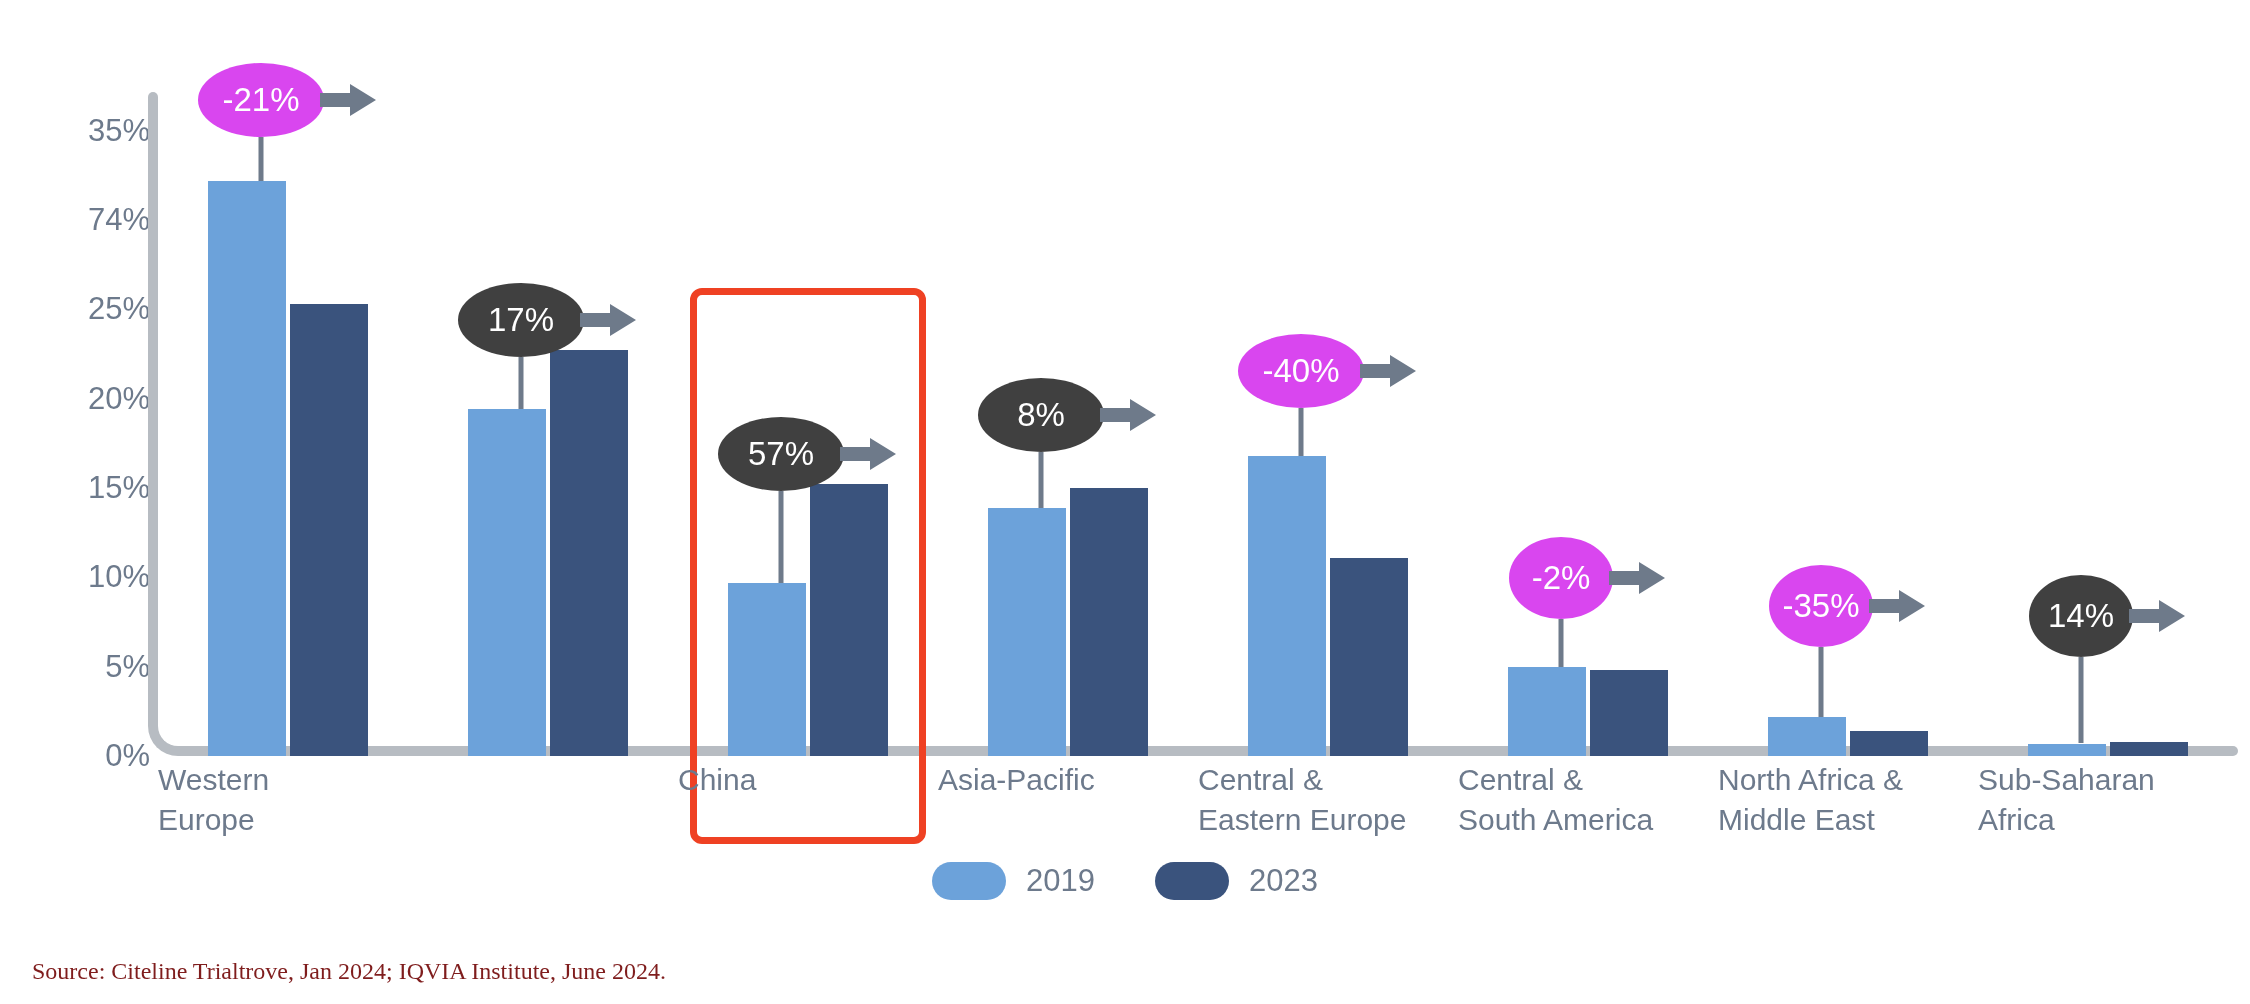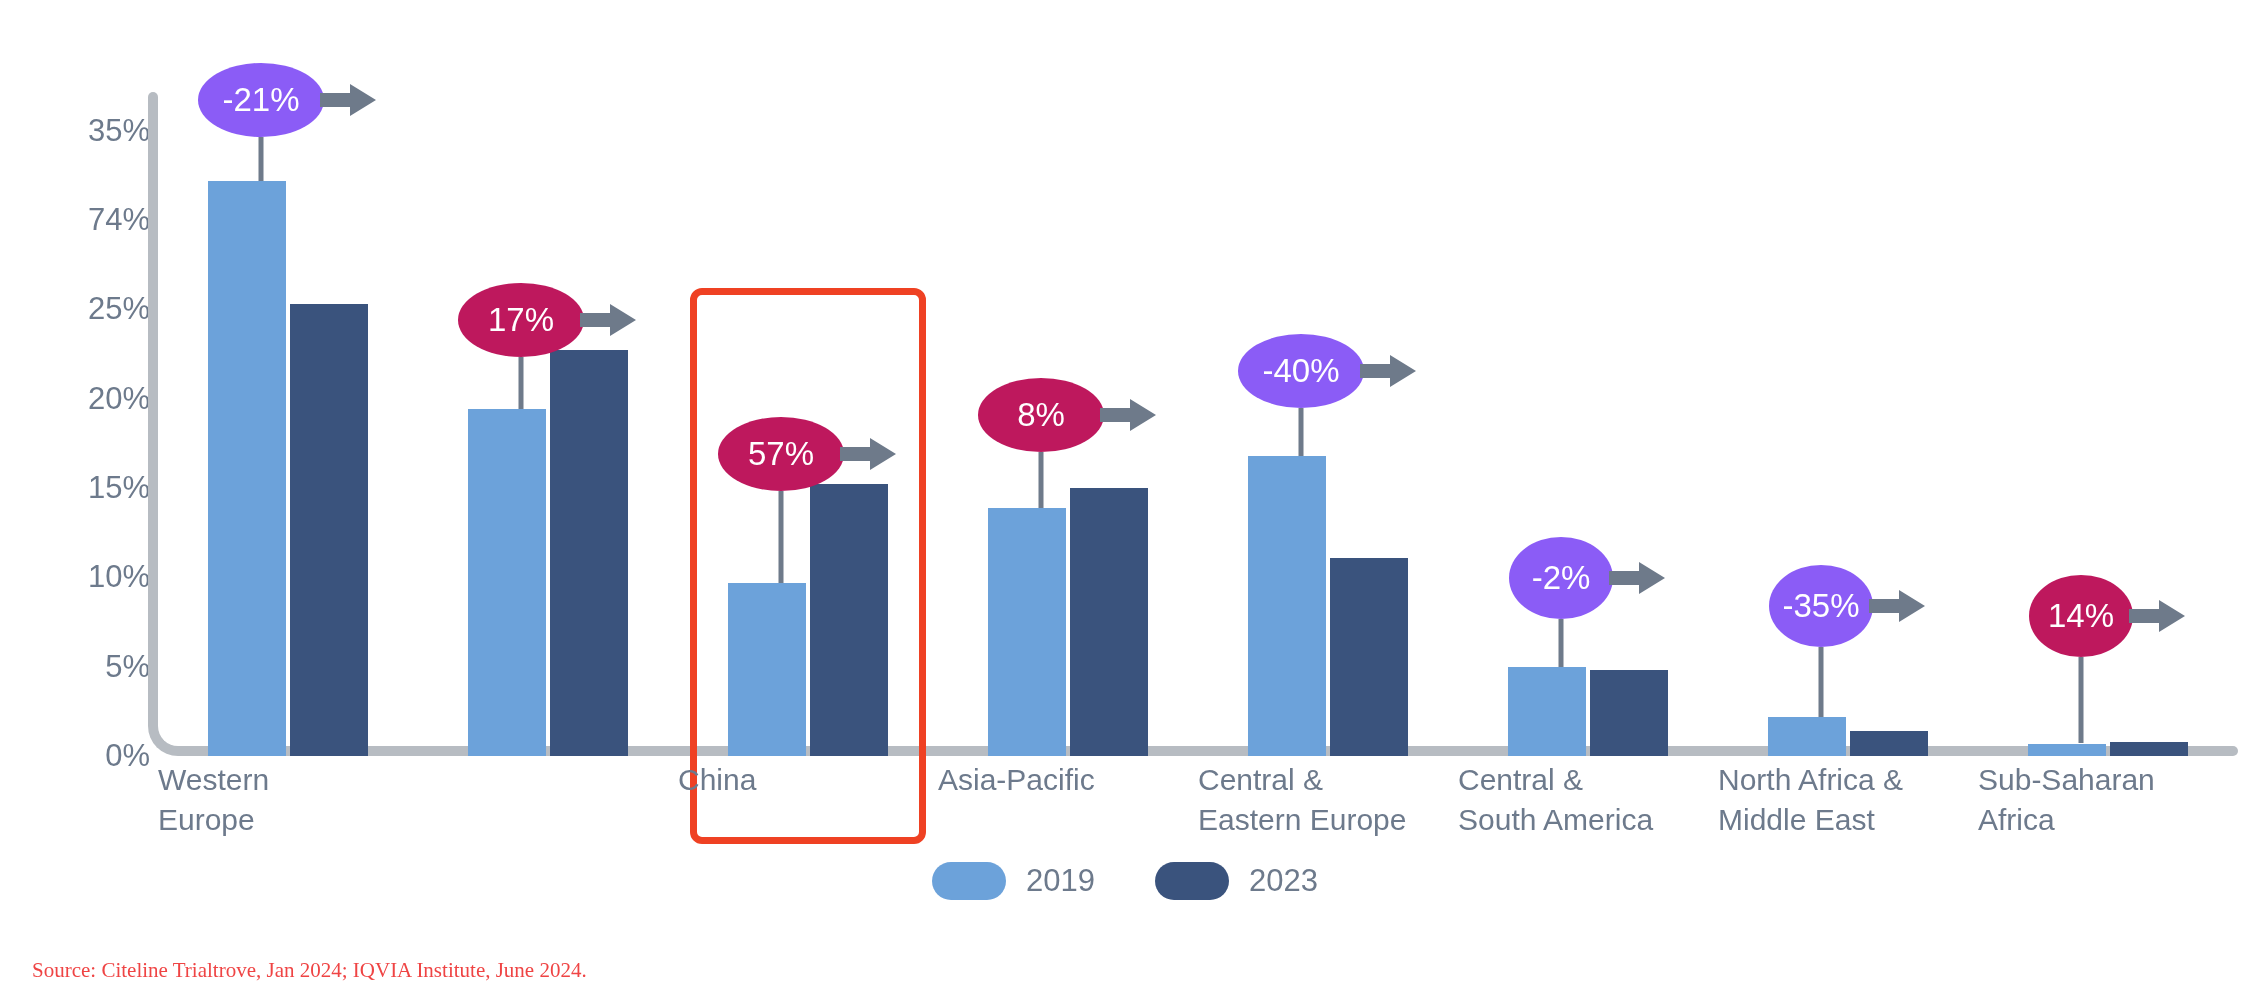--- a/index.html
+++ b/index.html
@@ -58,22 +58,22 @@
     position:absolute; width:5px; background:#6e7a8a;
     left:50%; transform:translateX(-50%);
   }
   .callout .bubble {
     position:absolute; left:50%; transform:translateX(-50%);
     display:flex; align-items:center; justify-content:center;
     color:#ffffff; font-size:33px; white-space:nowrap;
   }
   .callout .bubble.wide  { width:126px; height:74px;  border-radius:50%/50%; }
   .callout .bubble.narrow{ width:104px; height:82px;  border-radius:50%/50%; }
-  .callout .bubble.green { background:#be185d; }
-  .callout .bubble.gray  { background:#8b5cf6; }
+  .callout .bubble.green { background:#404040; }
+  .callout .bubble.gray  { background:#d946ef; }
   .callout .arrow { position:absolute; }
   .callout .arrow svg { display:block; }
 
   
   #highlight-box {
     position:absolute;
     left:672px; top:288px;
     width:250px; height:556px;
     border:7px solid #ef4123;
     border-radius:12px;
@@ -97,21 +97,21 @@
   }
   .legend-item { display:flex; align-items:center; gap:20px; }
   .swatch { width:74px; height:38px; border-radius:19px; }
   .swatch.s2019 { background:#6ca2da; }
   .swatch.s2023 { background:#3a537d; }
   .legend-label { font-size:31px; color:#6d7a8c; }
 
   
   #source {
     position:absolute; left:32px; top:958px;
-    font-size:21px; color:#ef4444;
+    font-size:24px; color:#7f1d1d;
     font-family:"Liberation Serif", serif;
     white-space:nowrap;
   }
   #source-2 {
     position:absolute; left:32px; top:996px;
     font-size:27px; color:#3e4a5c;
     font-family:"Liberation Serif", serif;
     white-space:nowrap;
   }
 </style>

